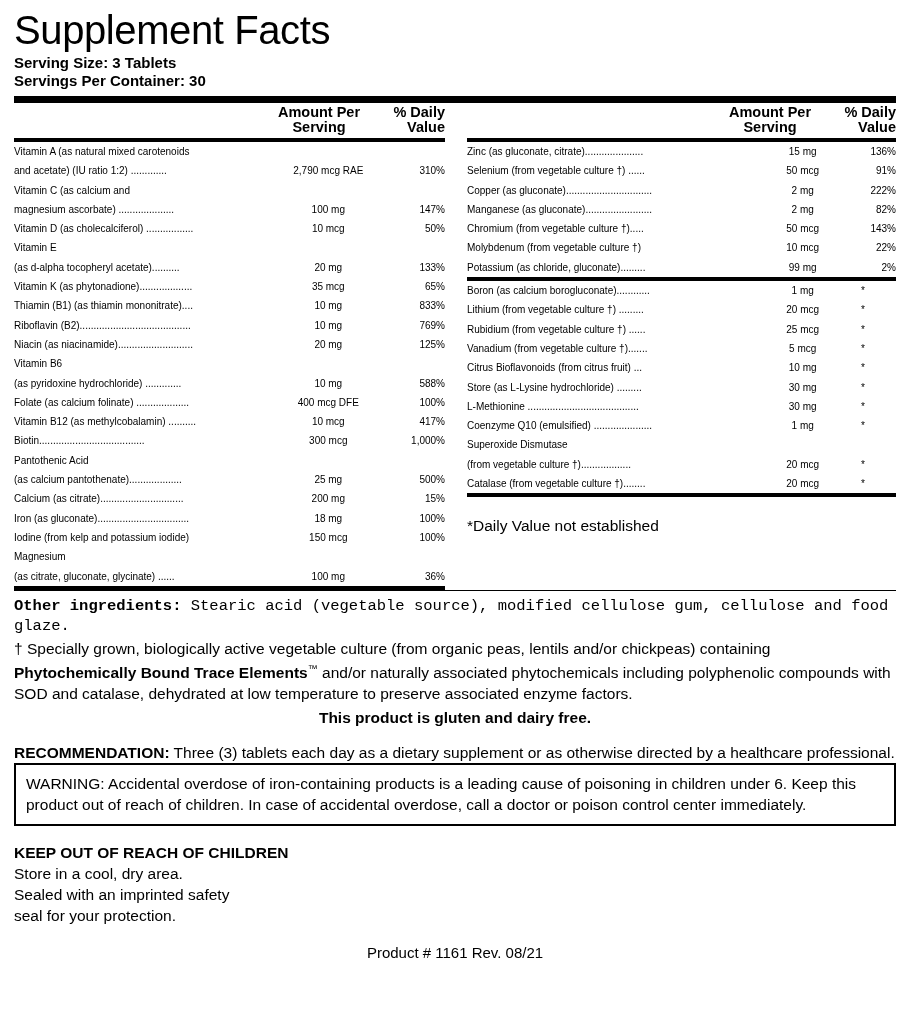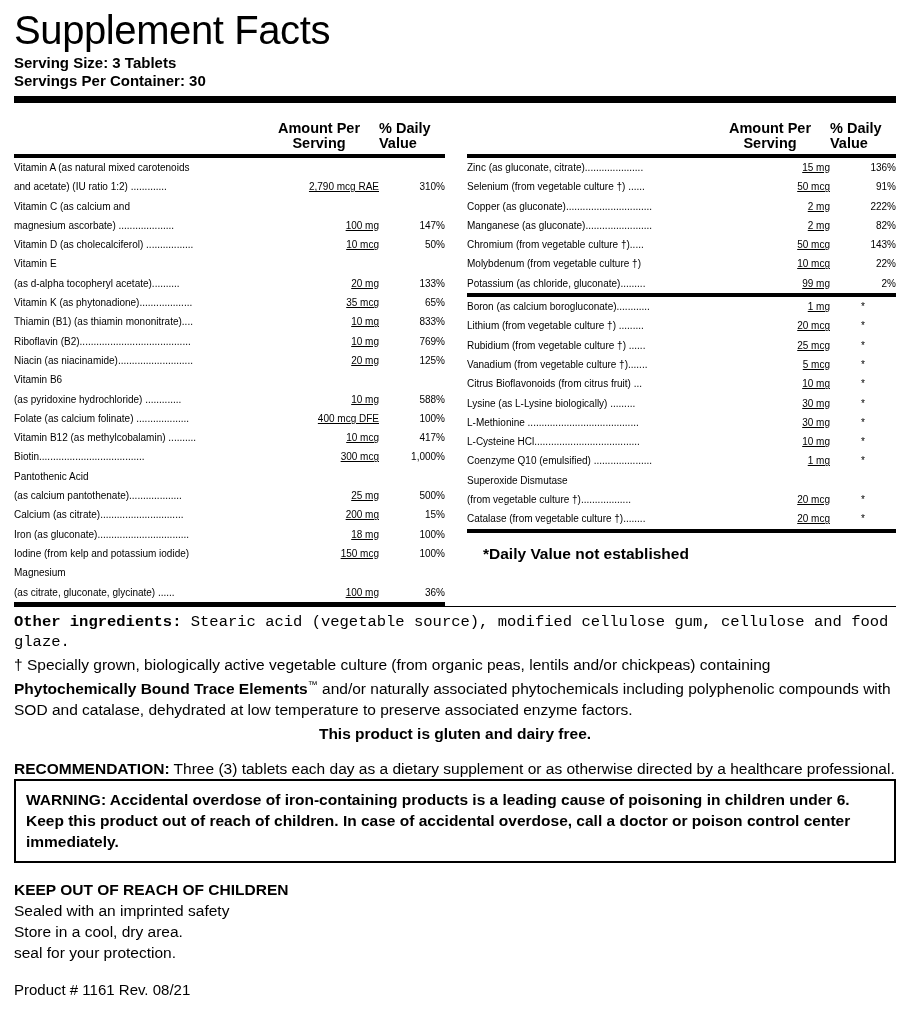--- a/index.html
+++ b/index.html
@@ -56,65 +56,63 @@
   .col-right { padding-left: 12px; }
   .hdr {
     display: flex;
     justify-content: flex-end;
     align-items: flex-end;
     font-size: 14.5px;
     font-weight: bold;
     line-height: 15px;
     text-align: center;
     padding-bottom: 3px;
-    padding-top: 18px;
+    padding-top: 2px;
   }
   .hdr .amt {
     width: 120px;
     text-align: center;
   }
   .hdr .dv {
     width: 66px;
-    text-align: left;
+    text-align: right;
   }
   table.nutrients {
     width: 100%;
     border-collapse: collapse;
     font-size: 10px;
     line-height: 19.3px;
   }
   table.nutrients td {
     padding: 0;
     vertical-align: bottom;
     white-space: nowrap;
   }
   td.name {
     width: auto;
   }
   td.amount {
-    text-align: right;
+    text-align: center;
     padding-left: 2px;
-    text-decoration: underline;
   }
   td.dv {
     width: 66px;
     text-align: right;
     padding-left: 6px;
   }
   td.dv.star {
     text-align: center;
     padding-left: 0;
   }
   .indent { padding-left: 22px; }
   .footnote-dv {
     font-size: 15.5px;
-    font-weight: bold;
-    padding-top: 12px;
+    font-weight: normal;
+    padding-top: 20px;
     padding-bottom: 2px;
-    margin-left: 16px;
   }
 
   
   .other {
     font-size: 15.5px;
     line-height: 20px;
     padding-top: 5px;
     font-family: Liberation Mono, monospace;
   }
   .other b { font-weight: bold; }
@@ -135,31 +133,31 @@
     font-size: 15.5px;
     line-height: 20px;
     padding-top: 14px;
     padding-bottom: 0;
   }
   .recommend b { font-weight: bold; }
   .warning-box {
     border: 2px solid #000;
     padding: 8px 10px 9px 10px;
     font-size: 15.5px;
-    font-weight: bold;
+    font-weight: normal;
     line-height: 21px;
   }
   .keep-out {
     font-size: 15.5px;
     line-height: 21px;
     padding-top: 16px;
   }
   .keep-out .hd { font-weight: bold; }
   .product {
-    text-align: left;
+    text-align: center;
     font-size: 15px;
     padding-top: 18px;
   }
 </style>
 </head>
 <body>
 
 <div class="page">
 
   <h1 class="title">Supplement Facts</h1>
@@ -377,32 +375,27 @@
               <td class="name">Vanadium (from vegetable culture †).......</td>
               <td class="amount">5 mcg</td>
               <td class="dv star">*</td>
             </tr>
             <tr>
               <td class="name">Citrus Bioflavonoids (from citrus fruit) ...</td>
               <td class="amount">10 mg</td>
               <td class="dv star">*</td>
             </tr>
             <tr>
-              <td class="name">Lysine (as L-Lysine biologically) .........</td>
+              <td class="name">Store (as L-Lysine hydrochloride) .........</td>
               <td class="amount">30 mg</td>
               <td class="dv star">*</td>
             </tr>
             <tr>
               <td class="name">L-Methionine ........................................</td>
               <td class="amount">30 mg</td>
-              <td class="dv star">*</td>
-            </tr>
-            <tr>
-              <td class="name">L-Cysteine HCl......................................</td>
-              <td class="amount">10 mg</td>
               <td class="dv star">*</td>
             </tr>
             <tr>
               <td class="name">Coenzyme Q10 (emulsified) .....................</td>
               <td class="amount">1 mg</td>
               <td class="dv star">*</td>
             </tr>
             <tr>
               <td class="name">Superoxide Dismutase</td>
               <td class="amount"></td>
@@ -440,20 +433,20 @@
   <div class="recommend">
     <b>RECOMMENDATION:</b><span> Three (3) tablets each day as a dietary supplement or as otherwise directed by a healthcare professional.</span>
   </div>
 
   <div class="warning-box">
     <span>WARNING: Accidental overdose of iron-containing products is a leading cause of poisoning in children under 6. Keep this product out of reach of children. In case of accidental overdose, call a doctor or poison control center immediately.</span>
   </div>
 
   <div class="keep-out">
     <div class="hd">KEEP OUT OF REACH OF CHILDREN</div>
+    <div>Store in a cool, dry area.</div>
     <div>Sealed with an imprinted safety</div>
-    <div>Store in a cool, dry area.</div>
     <div>seal for your protection.</div>
   </div>
 
   <div class="product">Product # 1161  Rev. 08/21</div>
 
 </div>
 
 </body></html>

